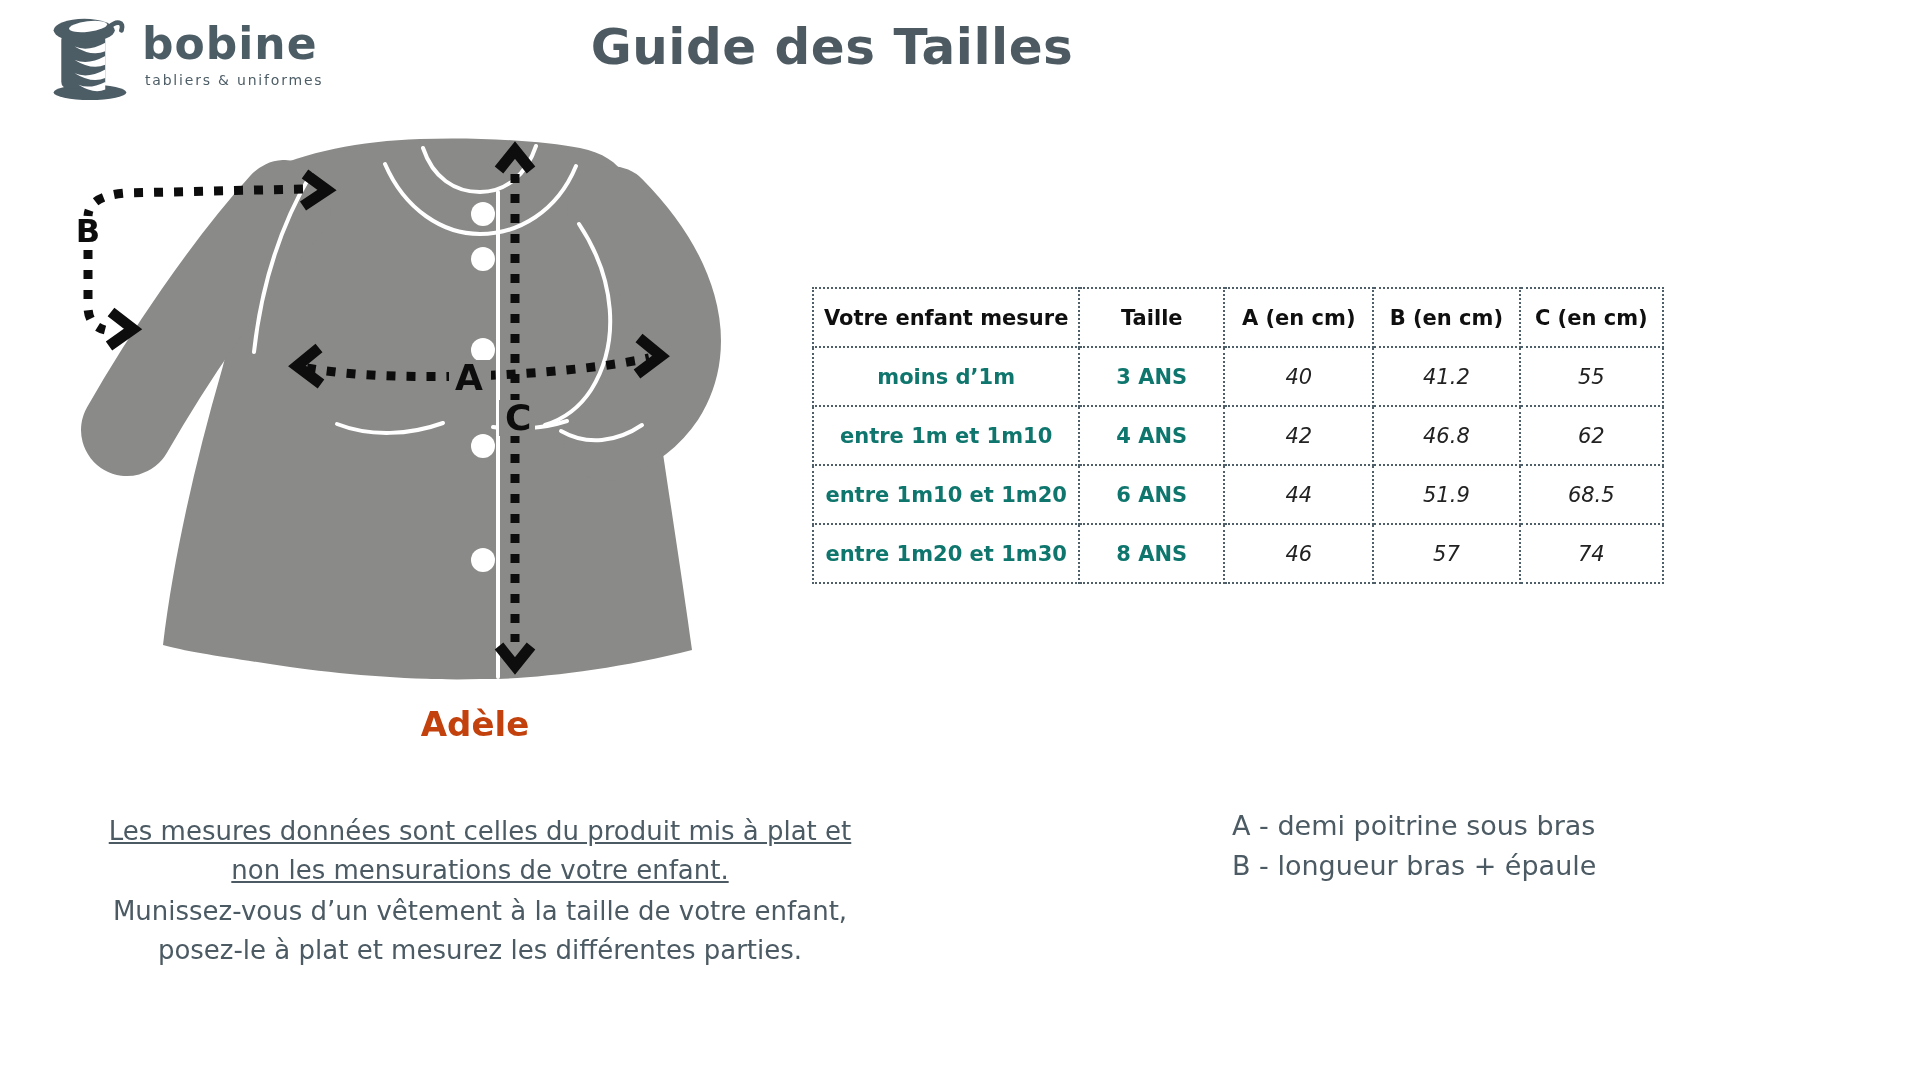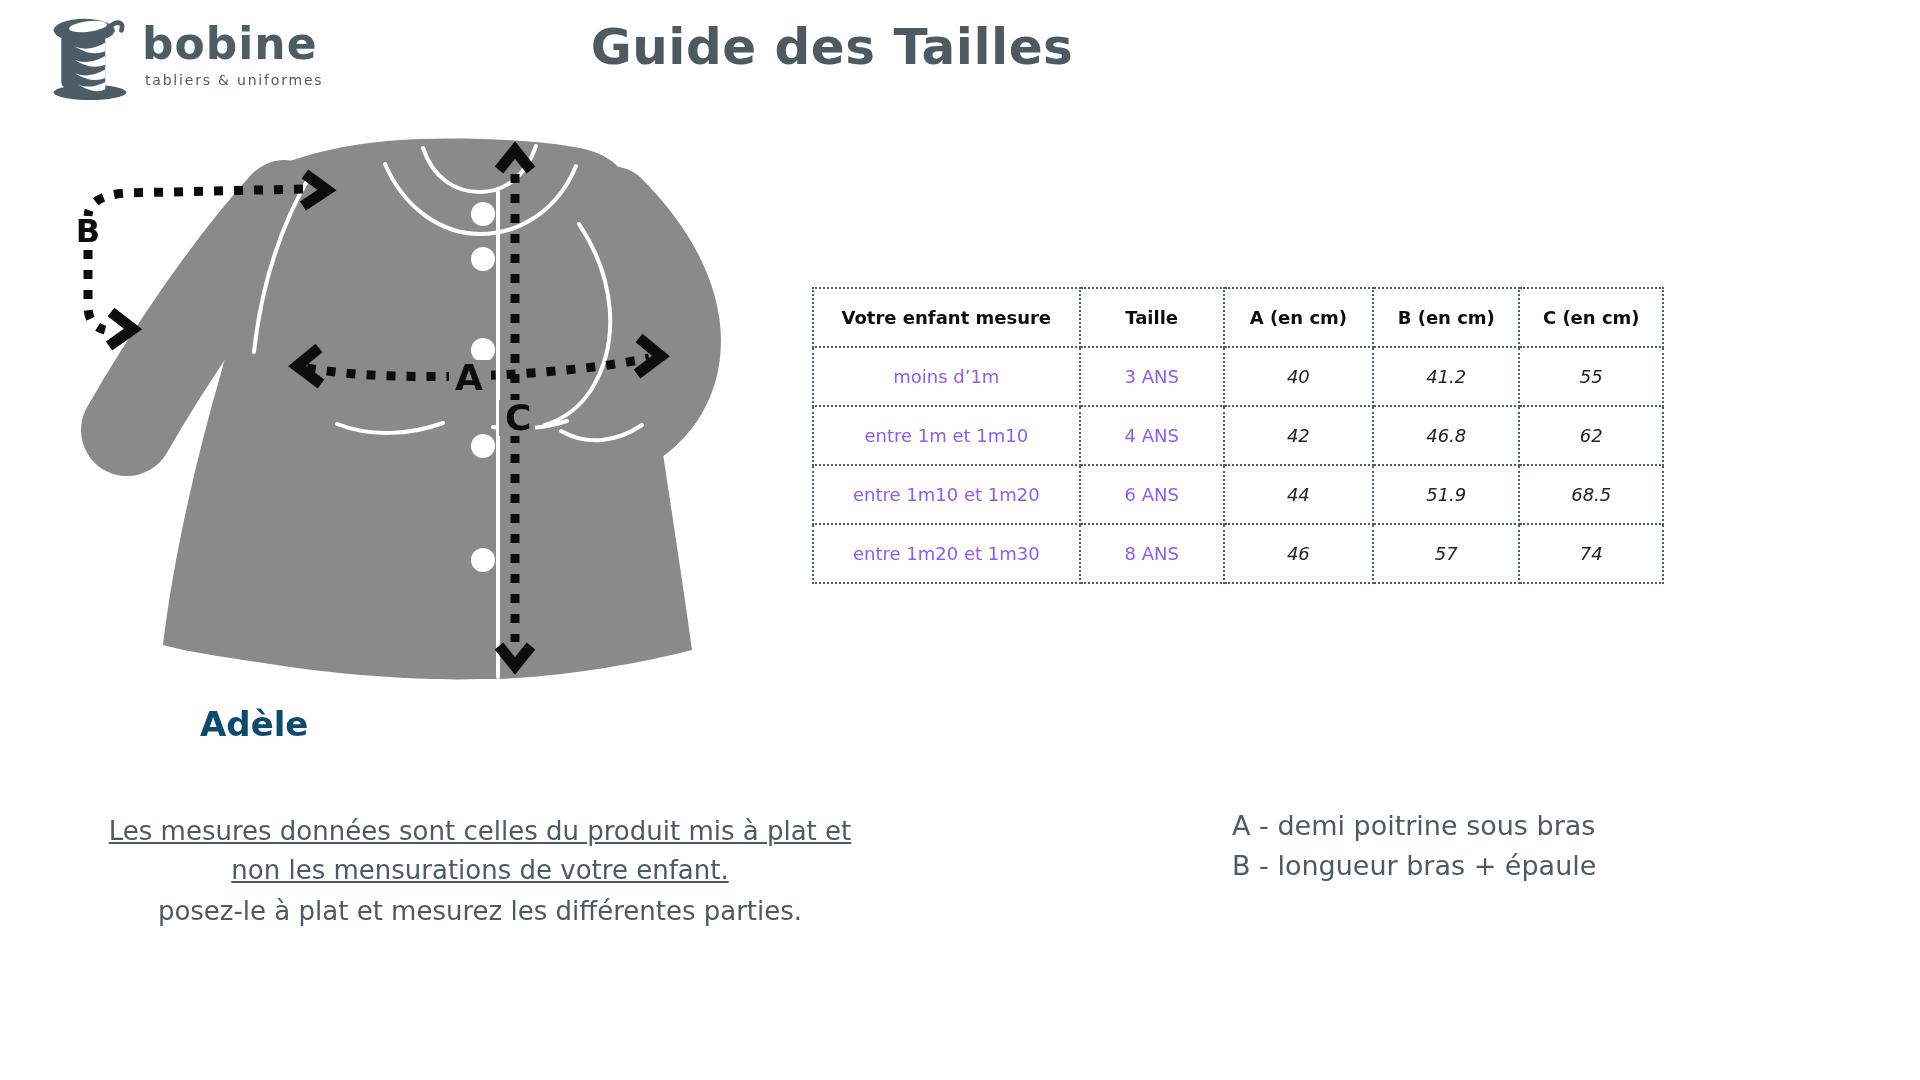--- a/index.html
+++ b/index.html
@@ -16,37 +16,37 @@
   
   .title{
     position:absolute;top:18px;left:50%;transform:translateX(-50%);
     margin:0;font-size:50px;font-weight:700;color:#4d5a61;letter-spacing:.5px;white-space:nowrap;
   }
   
   .garment{position:absolute;left:55px;top:128px;width:700px;height:560px;}
   .garment text{font-family:"DejaVu Sans","Liberation Sans",sans-serif;}
   
   .product-name{
-    position:absolute;left:200px;top:704px;width:550px;text-align:left;
-    font-size:34px;font-weight:700;color:#0c4a6e;
+    position:absolute;left:200px;top:704px;width:550px;text-align:center;
+    font-size:34px;font-weight:700;color:#c2410c;
   }
   
   .note{position:absolute;left:55px;width:850px;text-align:center;font-size:26px;line-height:39px;color:#4b5a63;}
   .note-1{top:812px;text-decoration:underline;}
   .note-2{top:892px;}
   
   .size-table{
     position:absolute;left:812px;top:287px;border-collapse:collapse;table-layout:fixed;
   }
   .size-table th,.size-table td{
     border:2px dotted #4e5f6a;height:59px;text-align:center;vertical-align:middle;
-    font-size:18px;color:#1c1c1c;padding:0 6px;box-sizing:border-box;
+    font-size:21px;color:#1c1c1c;padding:0 6px;box-sizing:border-box;
   }
   .size-table th{font-weight:700;color:#0f0f0f;}
-  .size-table td.b{font-weight:400;color:#8b5cf6;}
+  .size-table td.b{font-weight:700;color:#0f766e;}
   .size-table td.n{font-weight:400;color:#222222;font-style:italic;}
   
   .legend{position:absolute;left:1232px;top:806px;font-size:27px;line-height:40px;color:#4b5a63;}
   .legend div{white-space:nowrap;}
 </style>
 </head>
 <body>
 
 <div class="page">
 
@@ -136,20 +136,21 @@
     </g>
   </svg>
 
   <div class="product-name">Adèle</div>
 
   <div class="note note-1">
     <div>Les mesures données sont celles du produit mis à plat et</div>
     <div>non les mensurations de votre enfant.</div>
   </div>
   <div class="note note-2">
+    <div>Munissez-vous d’un vêtement à la taille de votre enfant,</div>
     <div>posez-le à plat et mesurez les différentes parties.</div>
   </div>
 
   <table class="size-table">
     <colgroup>
       <col style="width:333px">
         <col style="width:173px">
         <col style="width:186px">
       <col style="width:181px">
         <col style="width:177px">

